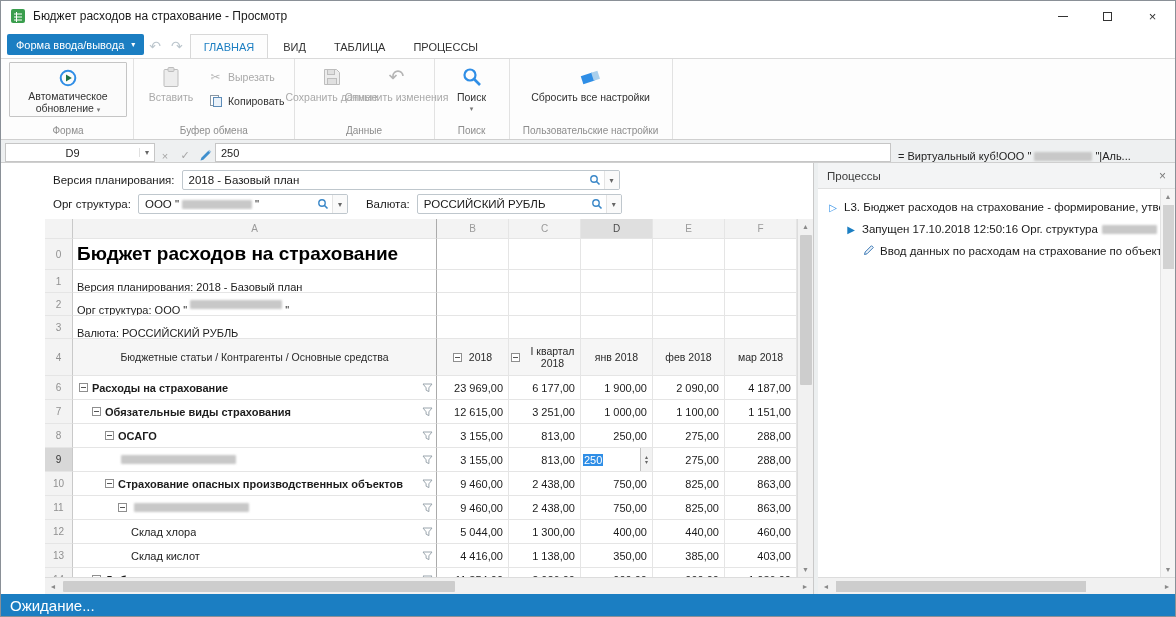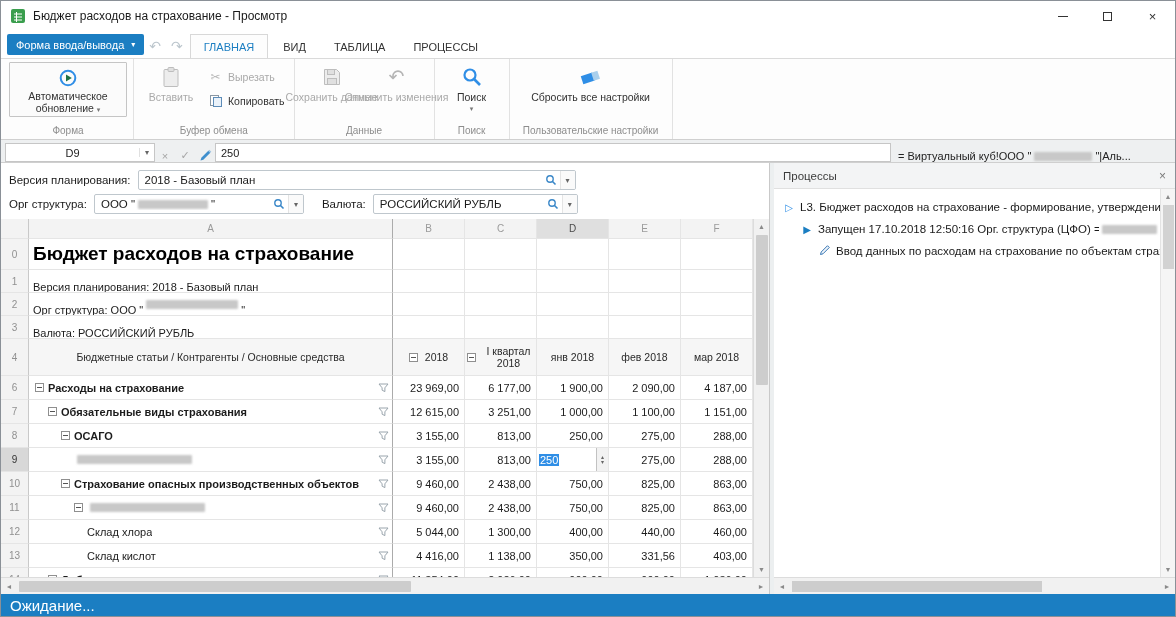--- a/index.html
+++ b/index.html
@@ -45,21 +45,21 @@
   
   .fbar { height:23px; flex:none; background:#eef0f1; border-bottom:1px solid #cfcfcf; display:flex; align-items:flex-end; padding:0 2px; }
   .cellref { width:150px; height:19px; background:#fff; border:1px solid #c6c6c6; display:flex; align-items:center; margin-left:2px; }
   .cr-text { flex:1; text-align:center; font-size:11px; color:#222; }
   .cr-caret { width:15px; font-size:8px; color:#666; text-align:center; border-left:1px solid #e0e0e0; }
   .fico { width:20px; text-align:center; font-size:11px; color:#a5a5a5; display:flex; align-items:center; justify-content:center; }
   .fvalue { flex:1; height:19px; background:#fff; border:1px solid #c6c6c6; display:flex; align-items:center; padding:0 5px; font-size:11px; color:#222; }
   .fref { width:282px; padding:0 7px; font-size:11px; color:#222; display:flex; align-items:center; white-space:nowrap; overflow:hidden; }
 
   
-  .main { flex:1; display:flex; overflow:hidden; }
+  .main { flex:1; display:flex; overflow:hidden;padding-left:44px; }
   .left-pane { width:768px; flex:none; display:flex; flex-direction:column; background:#fff; }
   .filters { padding:5px 8px 3px; flex:none; }
   .filter-row { display:flex; align-items:center; height:24px; font-size:11.5px; color:#1a1a1a; }
   .flabel { margin-right:7px; white-space:nowrap; }
   .combo { height:20px; border:1px solid #bfc7cd; border-radius:2px; background:#fff; display:flex; align-items:center; overflow:hidden; }
   .combo-text { flex:1; padding:0 6px; font-size:11.5px; white-space:nowrap; overflow:hidden; display:flex; align-items:center; }
   .combo .mag { width:18px; display:flex; justify-content:center; flex:none; }
   .combo-caret { width:15px; font-size:8px; color:#666; flex:none; border-left:1px solid #e4e4e4; height:100%; display:flex; align-items:center; justify-content:center; background:#fafafa; }
 
   
@@ -546,21 +546,21 @@
                 <span class="lbl">Склад кислот</span>
                 <span class="funnel">
                   <svg width="11" height="10" viewBox="0 0 11 10">
                     <path d="M1 1h9L6.9 4.8V8.6L4.1 7.2V4.8Z" fill="none" stroke="#9aa5ad" stroke-width="1"></path>
                   </svg>
                 </span>
               </div>
               <div class="cell c-v">4 416,00</div>
               <div class="cell c-v">1 138,00</div>
               <div class="cell c-v">350,00</div>
-              <div class="cell c-v">331,56</div>
+              <div class="cell c-v">385,00</div>
               <div class="cell c-v">403,00</div>
             </div>
             <div class="grow r-data">
               <div class="cell c-num">14</div>
               <div class="cell c-a" style="padding-left: 19px;">
                 <span class="cg"></span>
                 <span class="lbl bold">Добровольные виды страхования</span>
                 <span class="funnel">
                   <svg width="11" height="10" viewBox="0 0 11 10">
                     <path d="M1 1h9L6.9 4.8V8.6L4.1 7.2V4.8Z" fill="none" stroke="#9aa5ad" stroke-width="1"></path>

